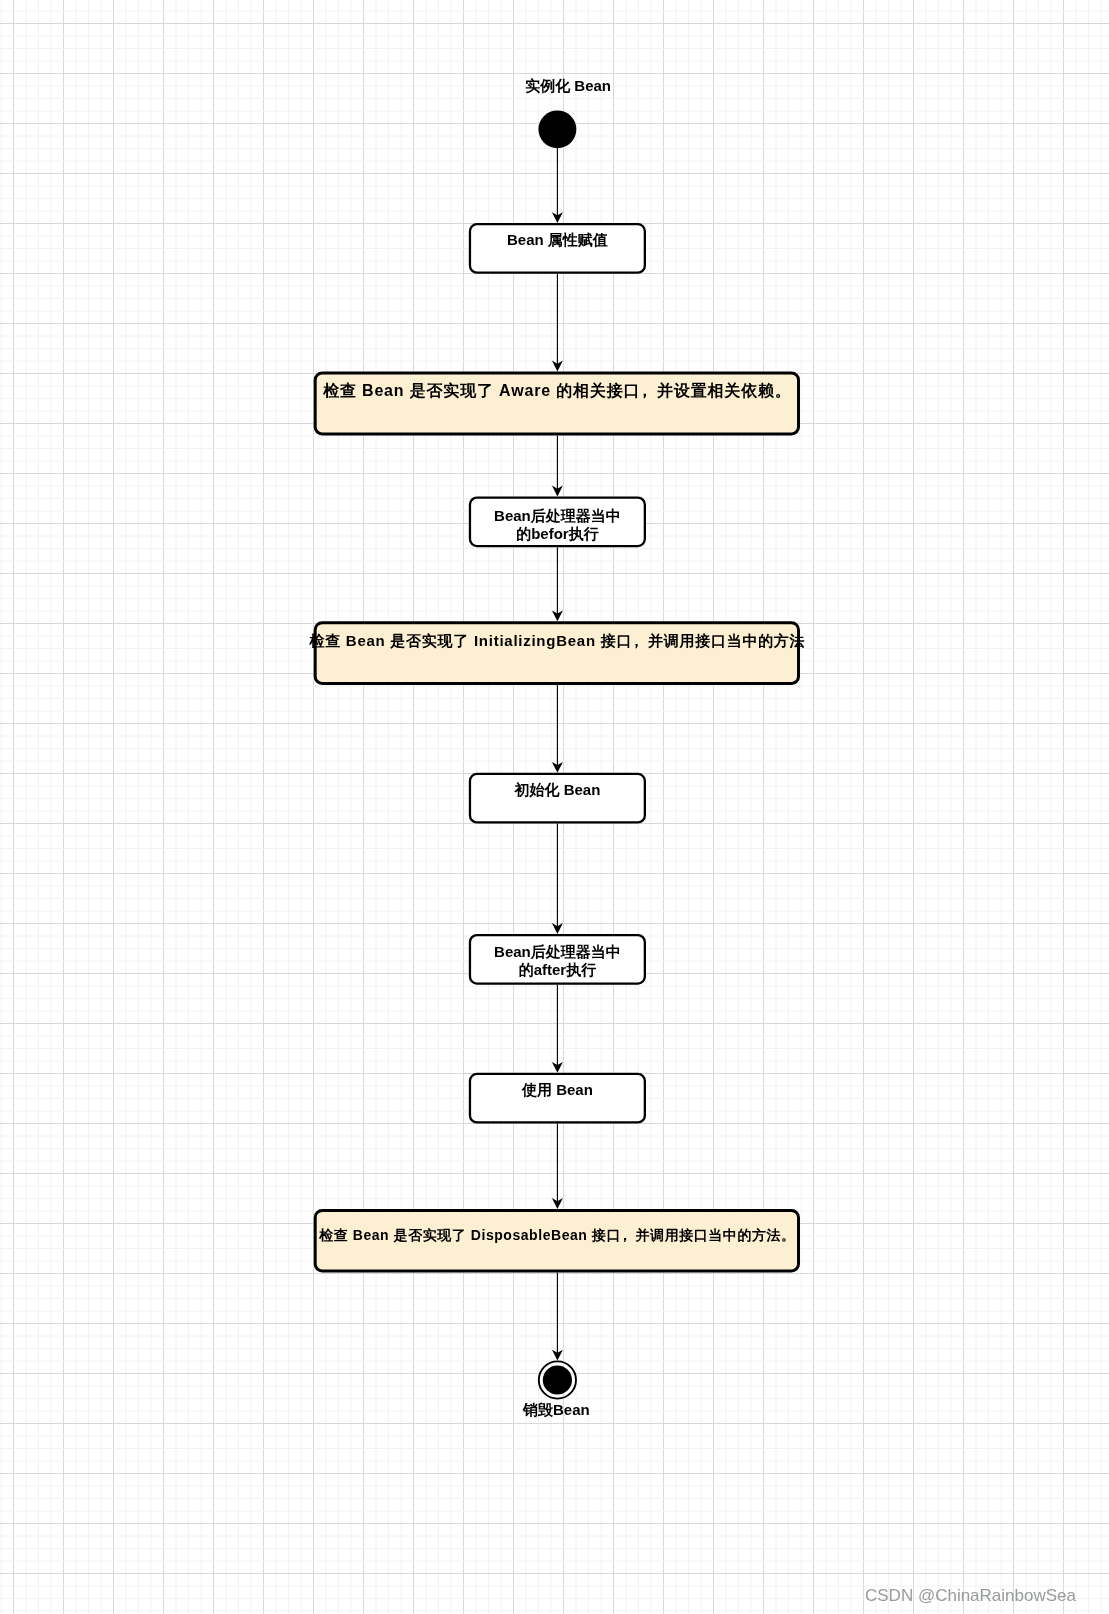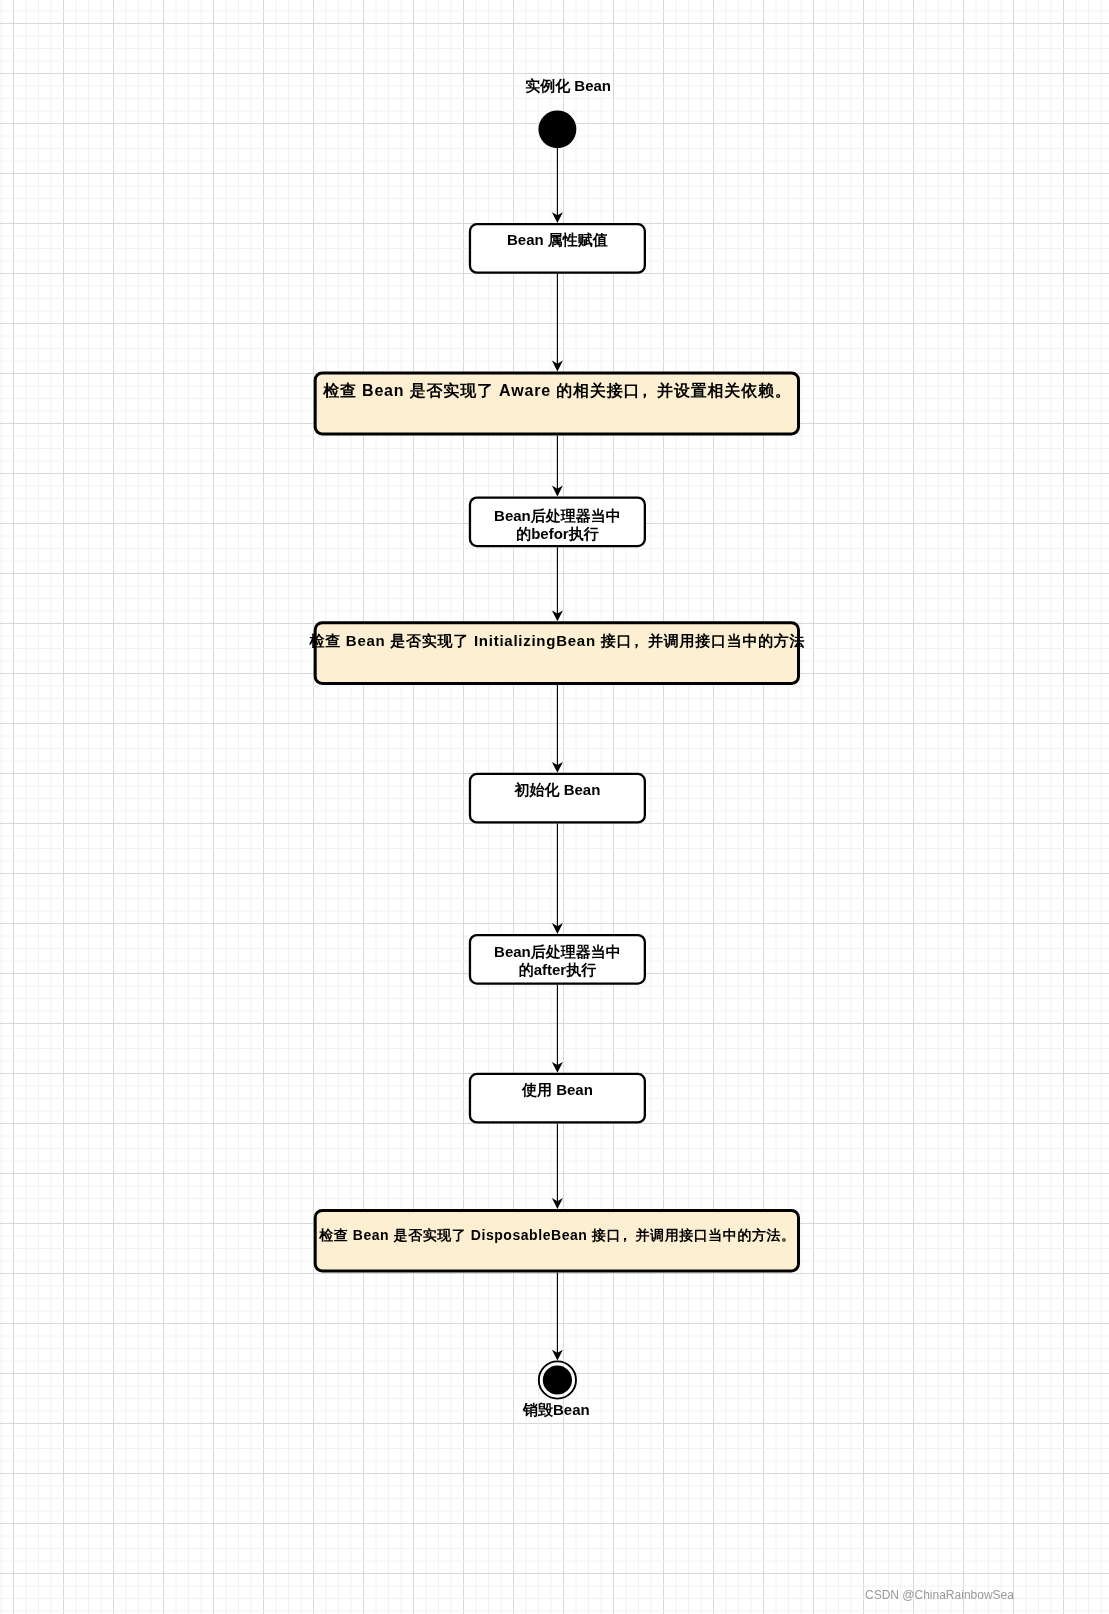--- a/index.html
+++ b/index.html
@@ -10,21 +10,21 @@
     font-family:"Liberation Sans",sans-serif;
     position:relative;
   }
   #grid{
     position:absolute;left:0;top:0;width:1109px;height:1614px;
     background-color:#ffffff;
   }
   #diagram{position:absolute;left:0;top:0;width:1109px;height:1614px;}
   .wm{
     position:absolute;left:865px;top:1586px;
-    color:#979a9c;font-size:12px;line-height:19px;white-space:nowrap;
+    color:#979a9c;font-size:17px;line-height:19px;white-space:nowrap;
   }
   #diagram text{fill:#000;font-weight:bold;font-family:"Liberation Sans",sans-serif;}
 </style>
 </head>
 <body>
 
 <svg id="grid" viewBox="0 0 1109 1614" width="1109" height="1614" xmlns="http://www.w3.org/2000/svg">
     <line x1="1" y1="0" x2="1" y2="1614" stroke="#f2f2f2" stroke-width="1"></line>
     <line x1="13.5" y1="0" x2="13.5" y2="1614" stroke="#d8d8d8" stroke-width="1"></line>
     <line x1="26" y1="0" x2="26" y2="1614" stroke="#f2f2f2" stroke-width="1"></line>

